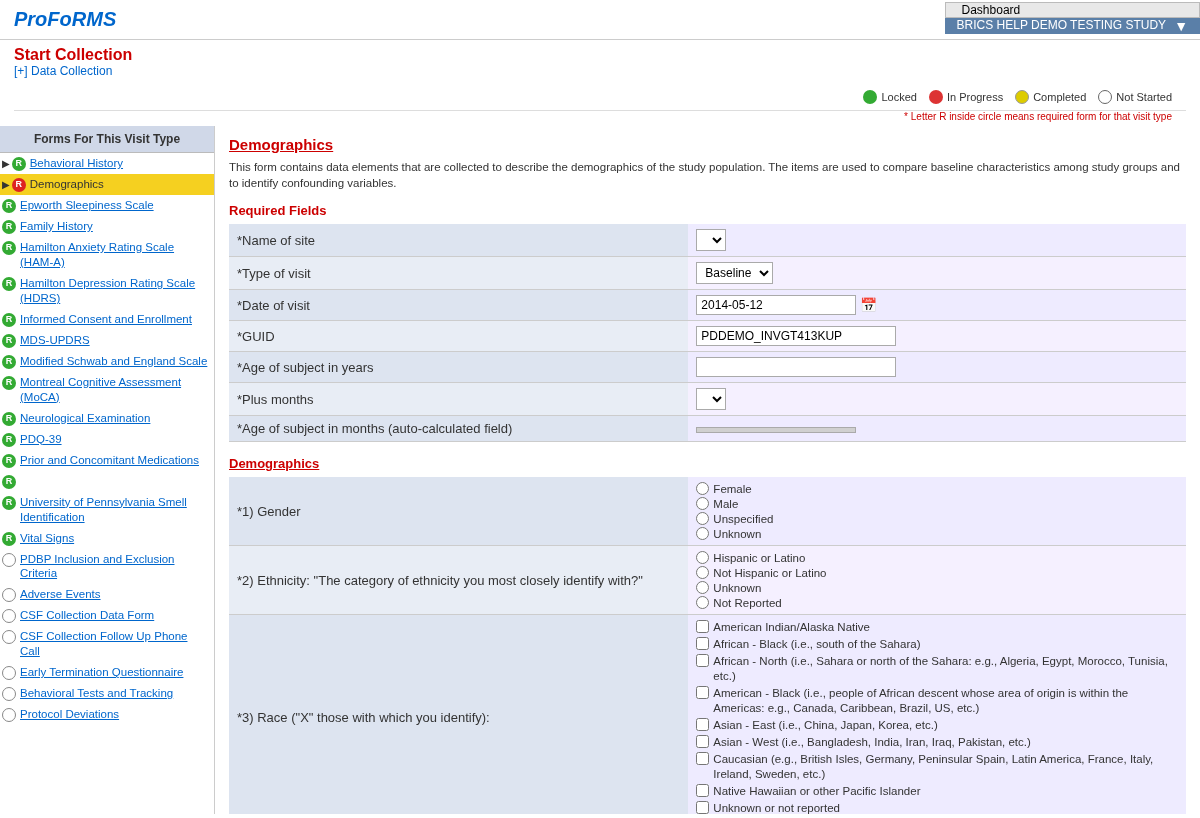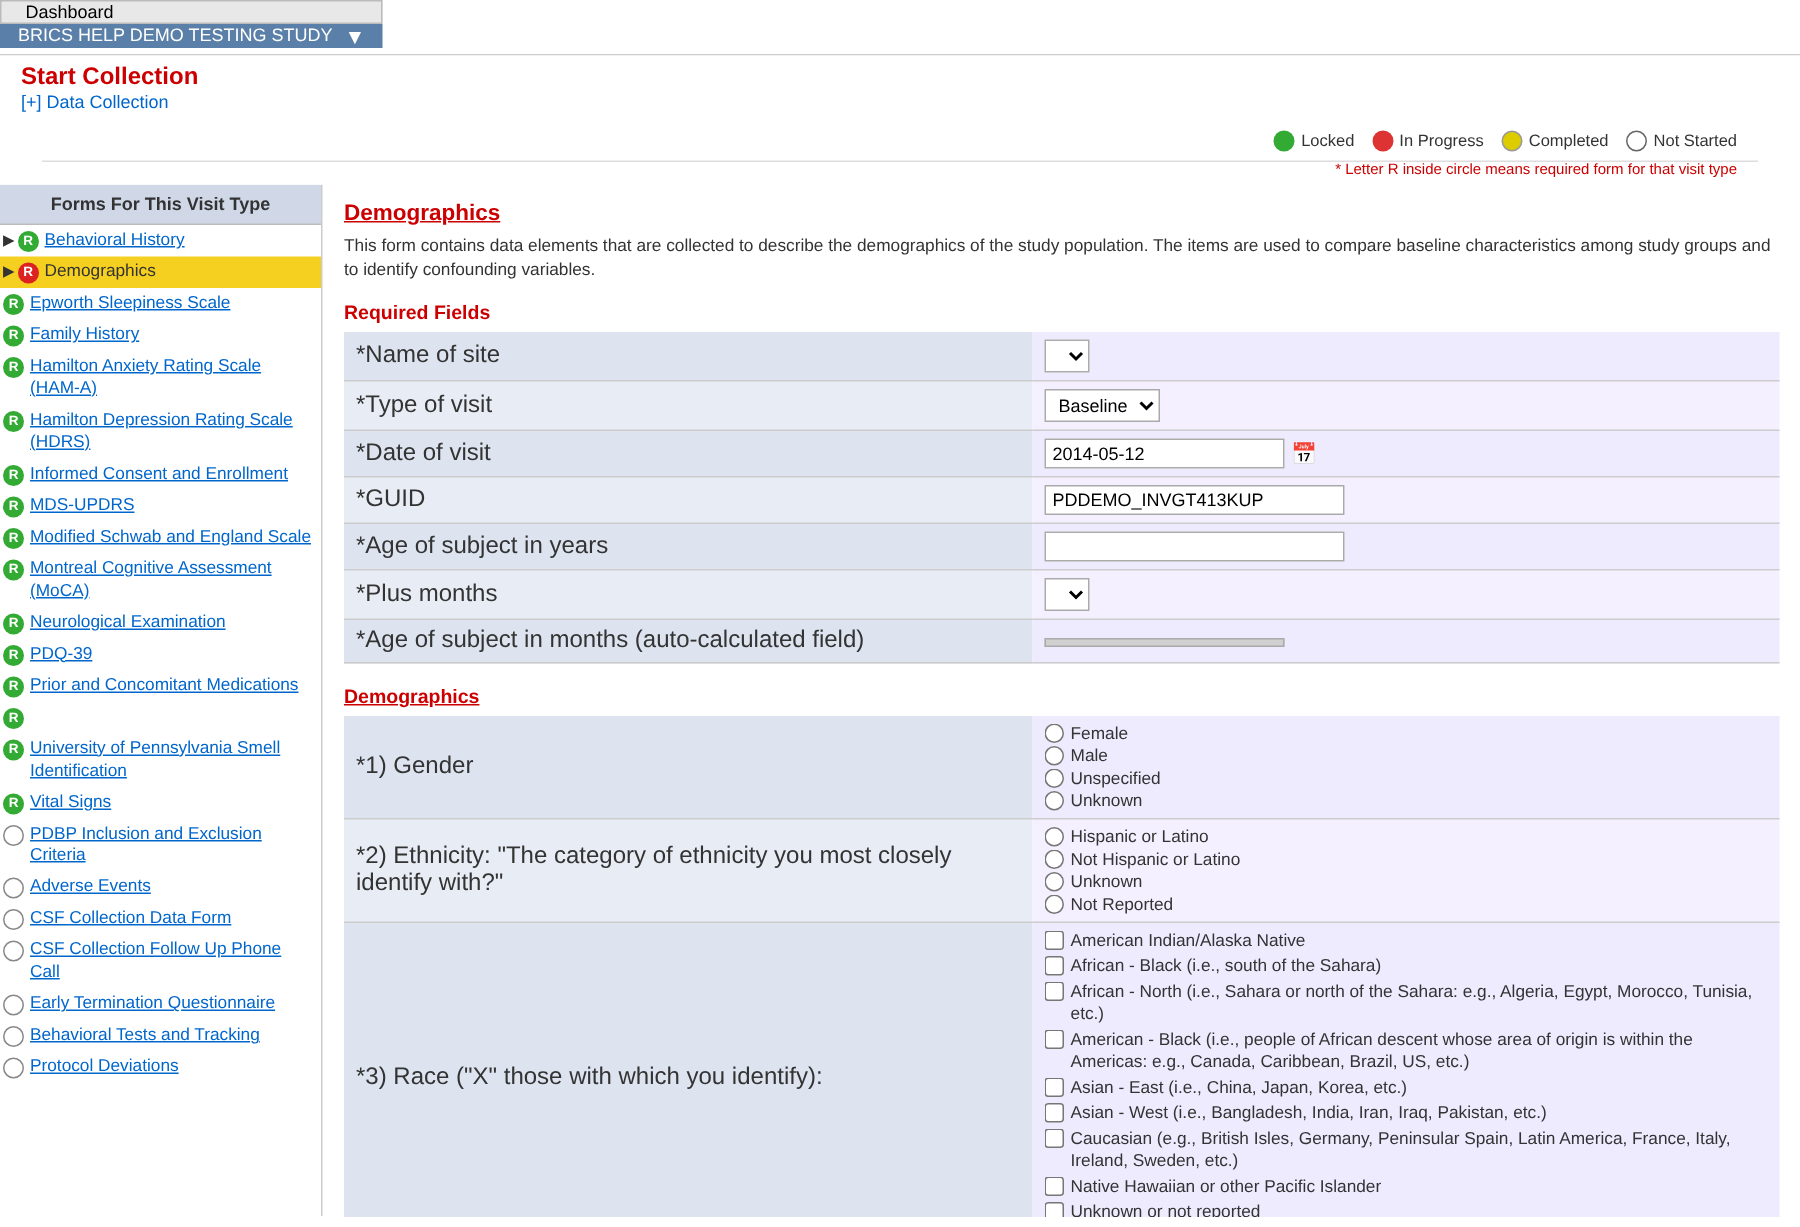--- a/index.html
+++ b/index.html
@@ -190,21 +190,21 @@
     }
     .form-table tr { border-bottom: 1px solid #ccc; }
     .form-table td {
       padding: 5px 8px;
       vertical-align: middle;
       font-size: 12px;
     }
     .form-table td:first-child {
       background: #e8edf5;
       width: 48%;
-      font-size: 16px;
+      font-size: 13px;
     }
     .form-table td:last-child {
       background: #f5f0ff;
     }
     .form-input {
       border: 1px solid #aaa;
       padding: 2px 4px;
       font-size: 12px;
       min-width: 160px;
     }
@@ -248,35 +248,36 @@
     .form-table tr:nth-child(even) td:first-child { background: #e8edf5; }
     .form-table tr:nth-child(odd) td:last-child { background: #eeebff; }
     .form-table tr:nth-child(even) td:last-child { background: #f5f0ff; }
 
     input[type="radio"], input[type="checkbox"] { cursor: pointer; }
   </style>
 </head>
 <body>
 
 <div class="top-bar">
+  <span class="proforms-logo">ProFoRMS</span>
   <div class="top-right-nav">
     <button class="dashboard-btn">Dashboard</button>
     <div class="study-selector">
       <span>BRICS HELP DEMO TESTING STUDY</span>
       <span class="arrow">▼</span>
     </div>
   </div>
 </div>
 
 <div class="page-header">
   <div class="page-title">Start Collection</div>
   <a class="data-collection-link">[+] Data Collection</a>
 </div>
 
-<div style="padding: 4px 28px 0; background:#fff;">
+<div style="padding: 4px 14px 0; background:#fff;">
   <div class="legend-bar">
     <div class="legend-item">
       <div class="legend-circle locked"></div>
       <span>Locked</span>
     </div>
     <div class="legend-item">
       <div class="legend-circle in-progress"></div>
       <span>In Progress</span>
     </div>
     <div class="legend-item">

